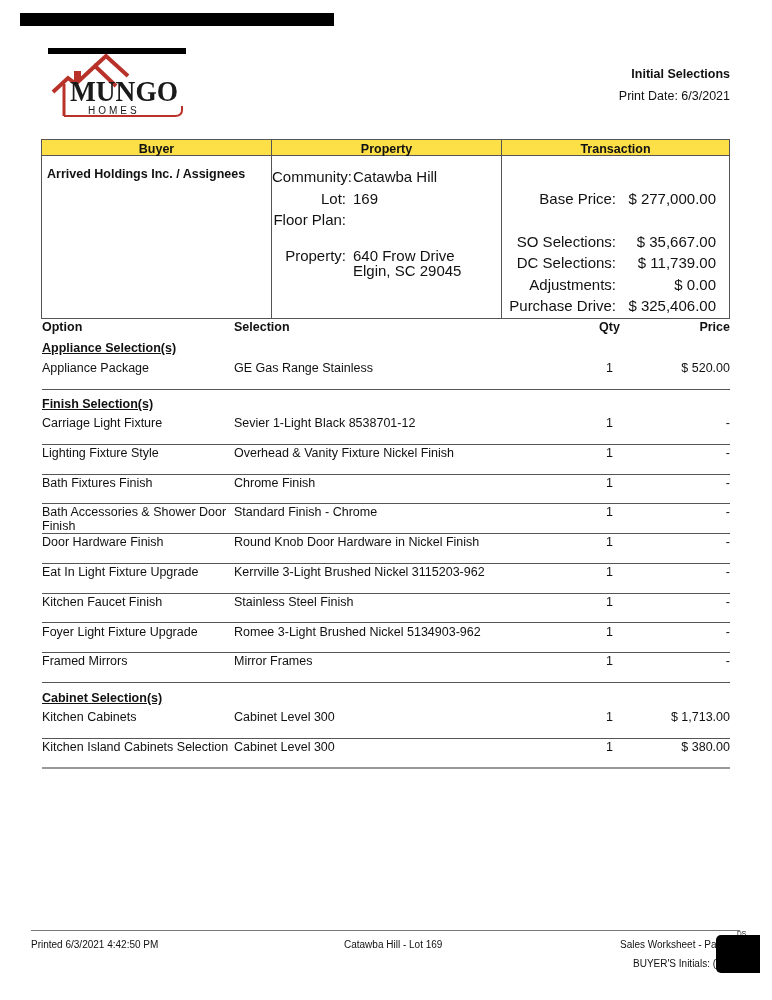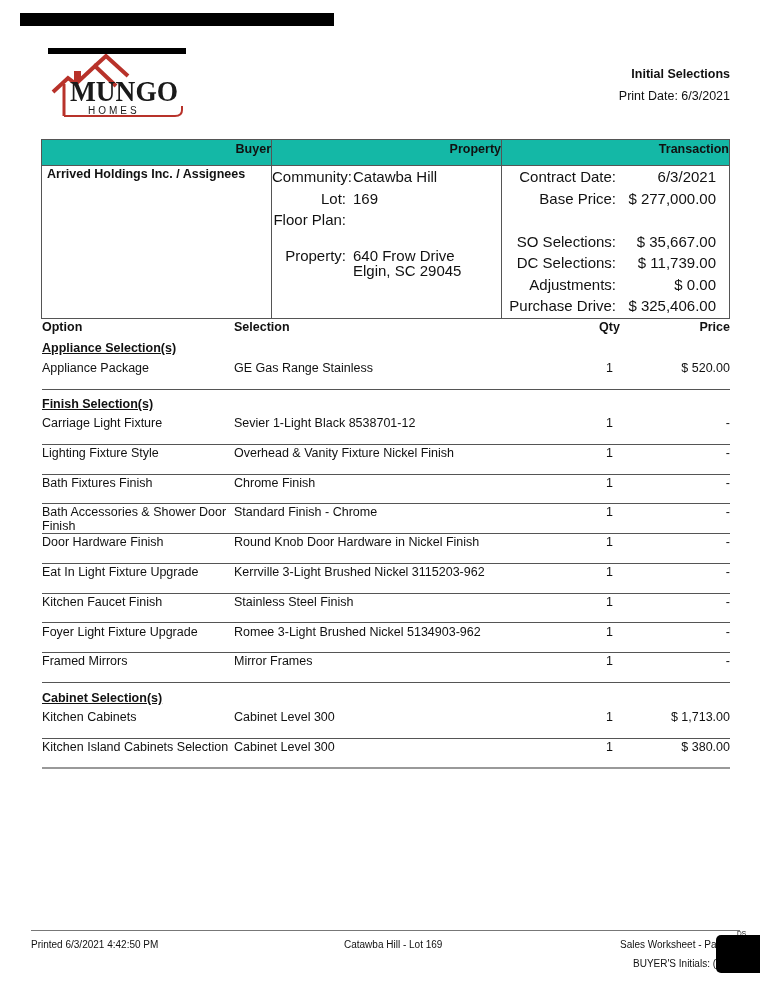--- a/index.html
+++ b/index.html
@@ -11,21 +11,21 @@
   .redact-logo { left: 48px; top: 48px; width: 138px; height: 6px; }
 
   .logo { position: absolute; left: 50px; top: 54px; width: 135px; height: 66px; }
 
   .doc-title { position: absolute; right: 42px; top: 67px; font-weight: bold; font-size: 12.5px; }
   .print-date { position: absolute; right: 42px; top: 89px; font-size: 12.5px; }
 
   .summary { position: absolute; left: 41px; top: 139px; width: 689px; height: 180px; border: 1px solid #555; display: flex; }
   .summary .col { position: relative; border-right: 1px solid #555; }
   .summary .col:last-child { border-right: none; }
-  .summary .col-head { height: 26px; background: #14b8a6; border-bottom: 1px solid #555; text-align: right; font-weight: bold; font-size: 12.5px; line-height: 18px; }
+  .summary .col-head { height: 16px; background: #fde047; border-bottom: 1px solid #555; text-align: center; font-weight: bold; font-size: 12.5px; line-height: 18px; }
   .col-buyer { width: 230px; }
   .col-property { width: 230px; }
   .col-transaction { flex: 1; }
   .buyer-name { position: absolute; left: 5px; top: 27px; font-weight: bold; }
 
   .kv { position: absolute; display: flex; font-size: 15px; line-height: 15px; }
   .kv .k { text-align: right; }
   .kv .v { }
   .prop-row { left: 0; width: 229px; }
   .prop-row .k { width: 74px; padding-right: 0; }
@@ -99,24 +99,20 @@
     <div class="kv prop-row" style="top:108px">
       <span class="k">Property:</span>
       <span class="v">
         <span>640 Frow Drive</span><br>
         <span>Elgin, SC 29045</span>
       </span>
     </div>
   </div>
   <div class="col col-transaction">
     <div class="col-head">Transaction</div>
-    <div class="kv tx-row" style="top:29px">
-        <span class="k">Contract Date:</span>
-        <span class="v">6/3/2021</span>
-      </div>
     <div class="kv tx-row" style="top:51px">
         <span class="k">Base Price:</span>
         <span class="v">$ 277,000.00</span>
       </div>
     <div class="kv tx-row" style="top:94px">
         <span class="k">SO Selections:</span>
         <span class="v">$ 35,667.00</span>
       </div>
     <div class="kv tx-row" style="top:115px">
         <span class="k">DC Selections:</span>

